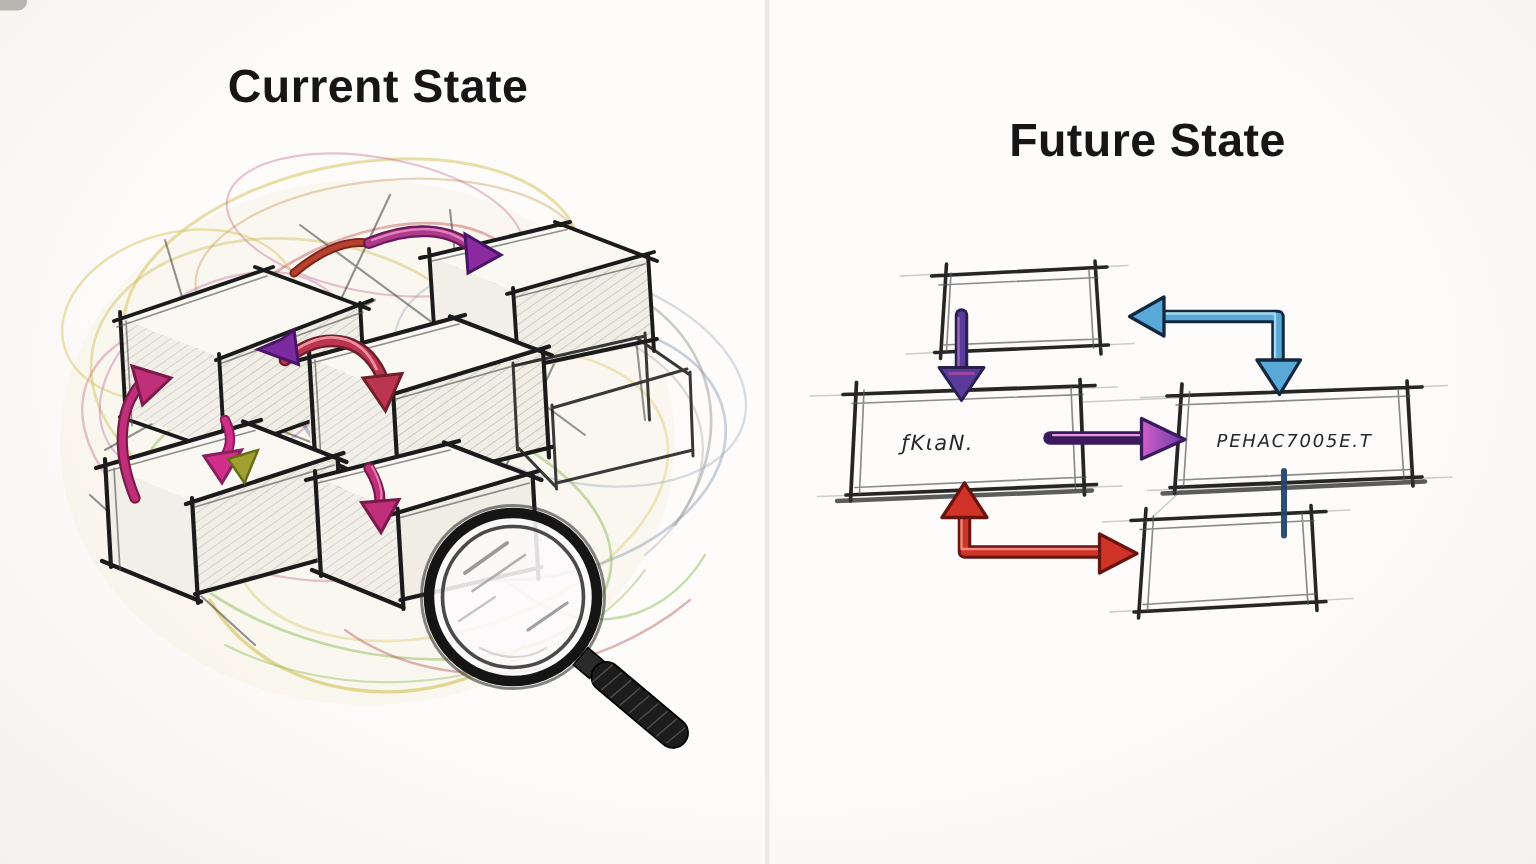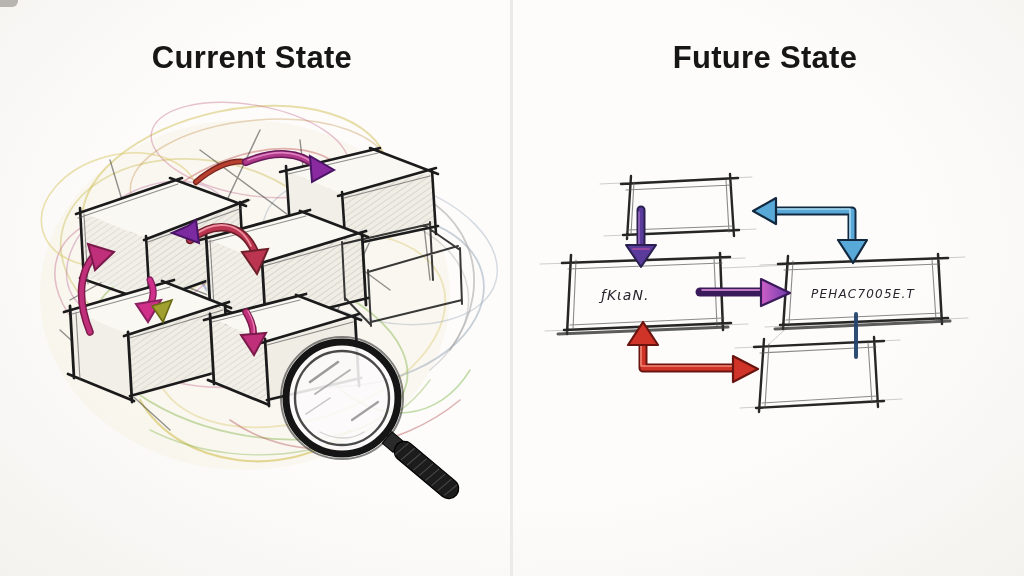--- a/index.html
+++ b/index.html
@@ -10,21 +10,21 @@
   }
   .stage{
     position:absolute;inset:0;
     background:radial-gradient(ellipse at 50% 42%, #fdfcfb 55%, #f4f2ee 100%);
   }
   .panel-title{
     position:absolute;top:40px;width:512px;text-align:center;
     font-weight:bold;font-size:31px;color:#161616;letter-spacing:.3px;
   }
   .panel-title.left{left:-4px;}
-  .panel-title.right{left:509px;}
+  .panel-title.right{left:509px;margin-top:36px;}
   .divider{
     position:absolute;left:510px;top:0;width:3px;height:576px;
     background:#eceae6;
   }
   svg{position:absolute;left:0;top:0;}
   .corner-smudge{position:absolute;left:0;top:0;width:18px;height:7px;background:#6a665f;opacity:.45;border-radius:0 0 6px 0;}
   text.hand{
     font-family:"DejaVu Sans",sans-serif;
     font-style:italic;
     fill:#26262c;

